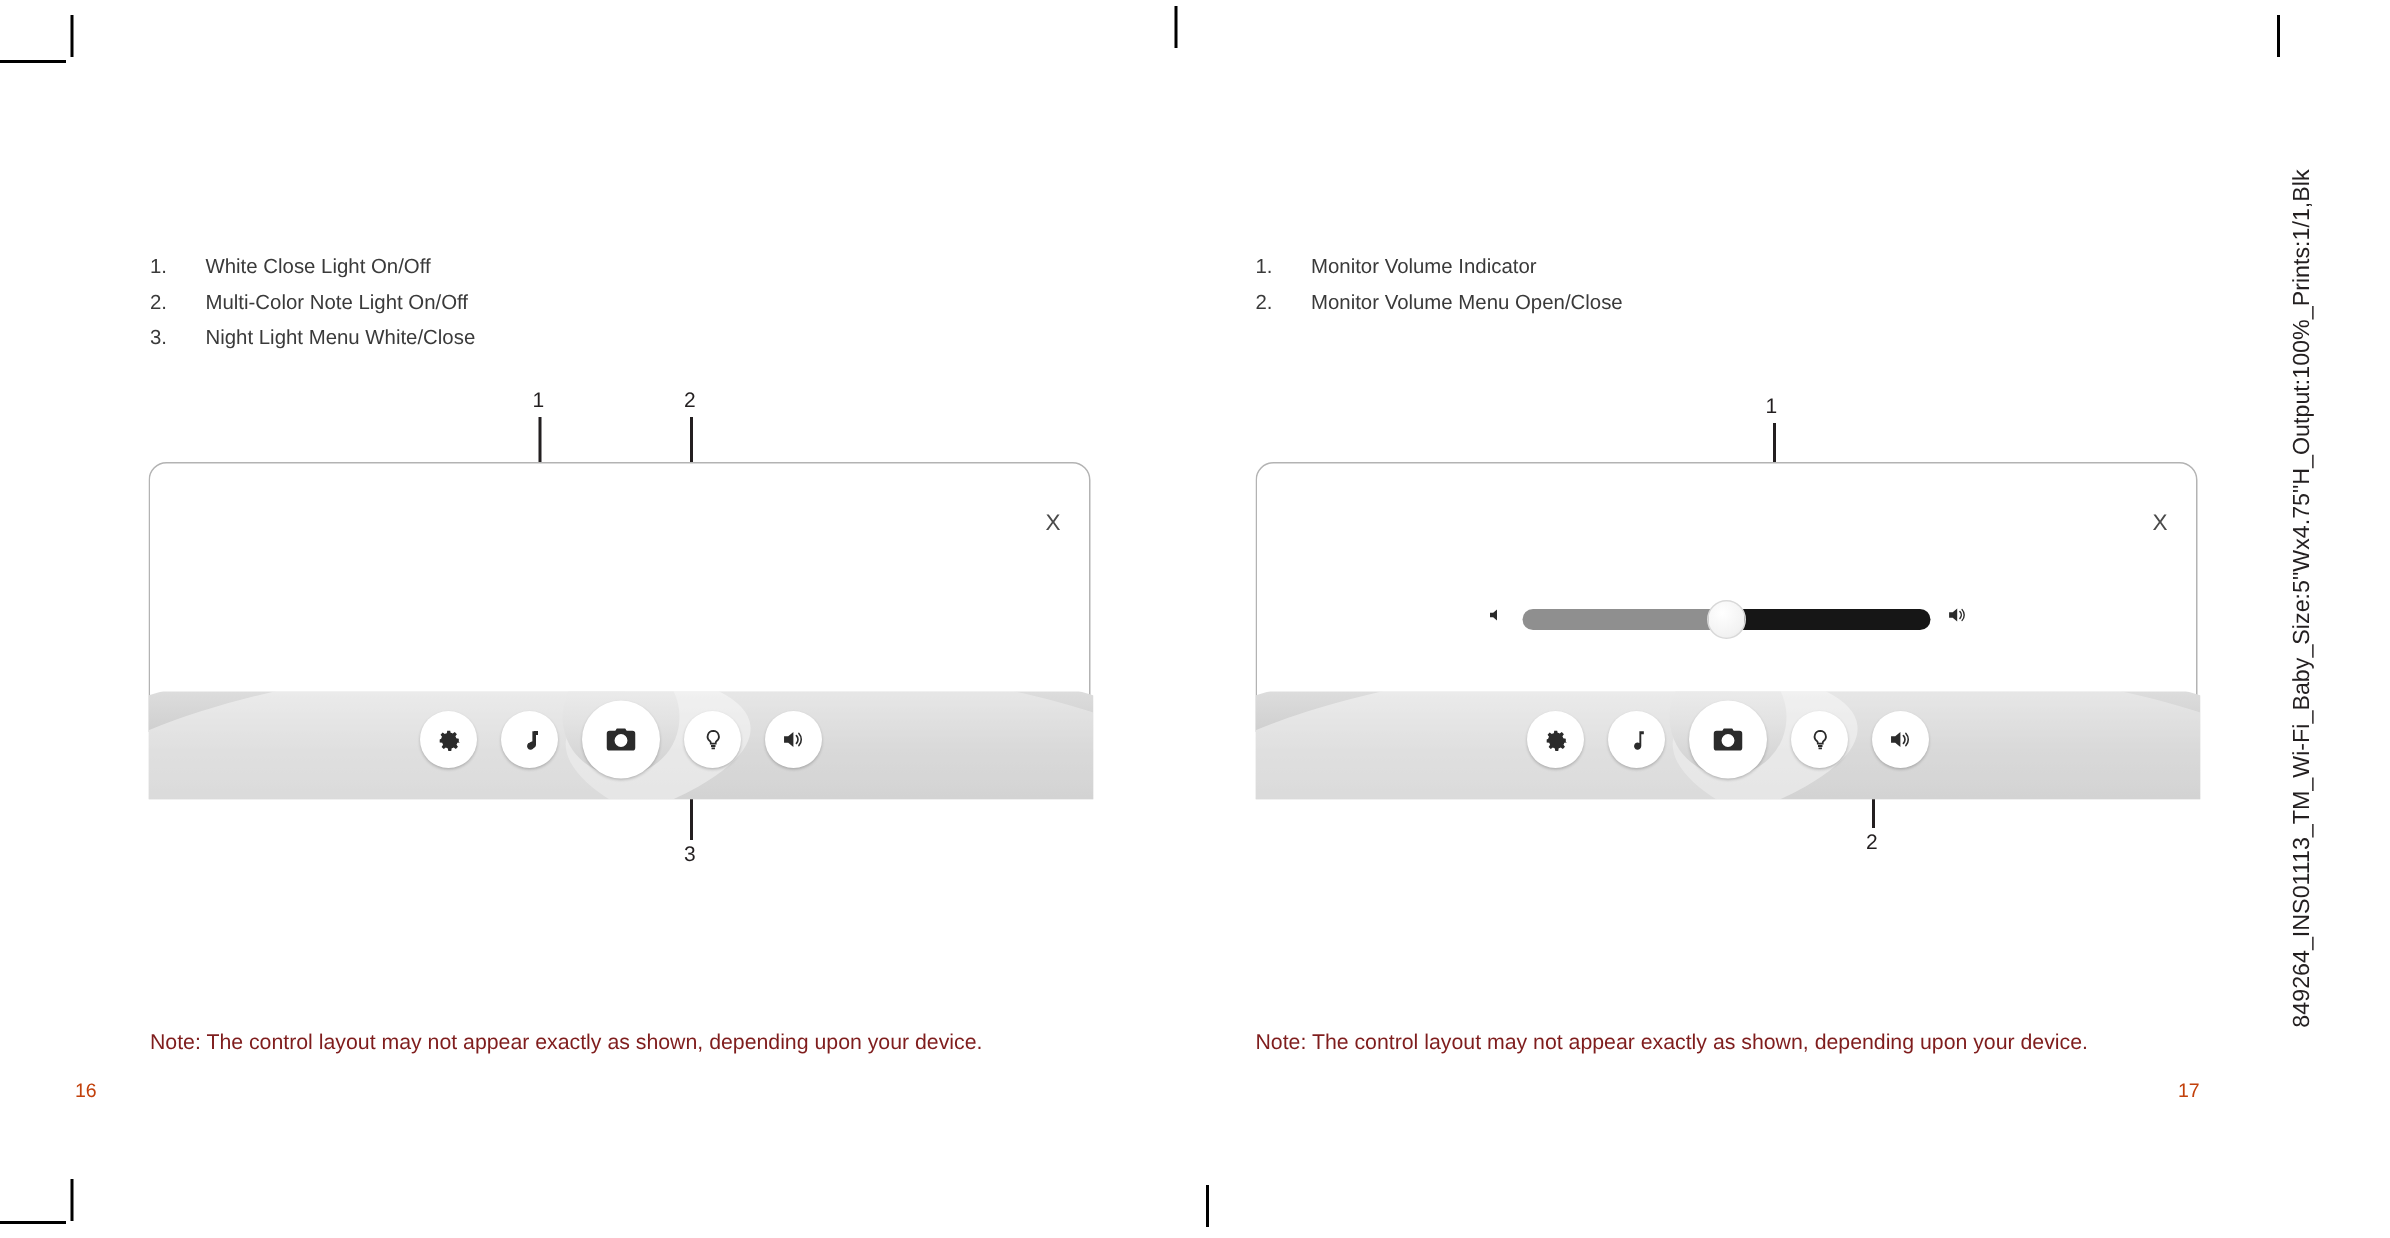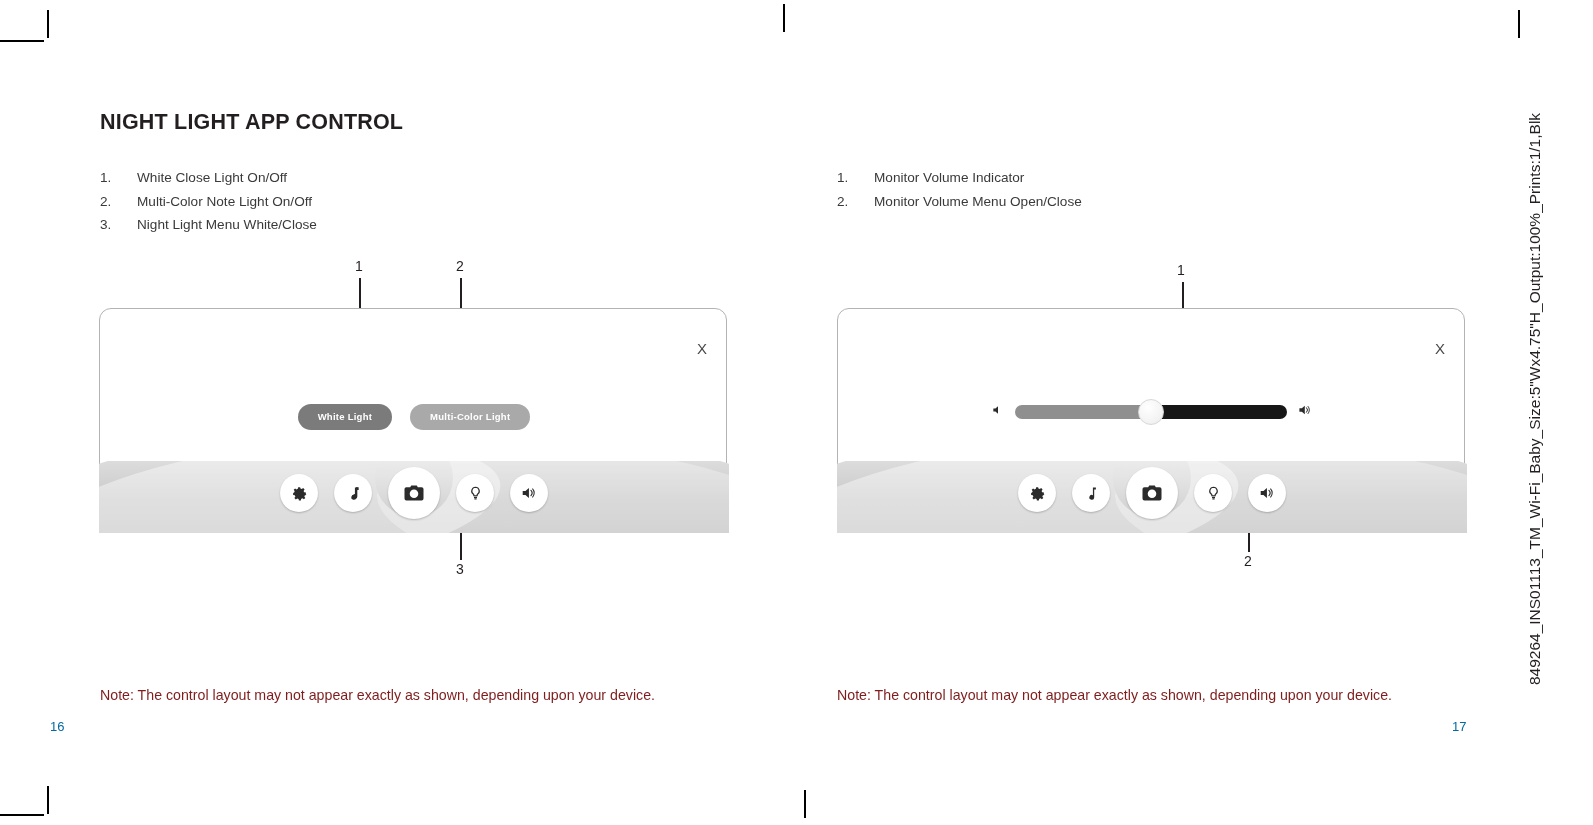--- a/index.html
+++ b/index.html
@@ -51,21 +51,21 @@
     font-size:14.2px;
     color:#7f1d1d;
     white-space:nowrap;
   }
   .page-left .note{left:100px;top:687px;}
   .page-right .note{left:41px;top:687px;}
 
   .folio{
     position:absolute;
     font-size:13px;
-    color:#0369a1;
+    color:#c2410c;
     top:719px;
   }
   .page-left .folio{left:50px;}
   .page-right .folio{left:656px;}
 
   
   .device{position:absolute;}
   .page-left .device{left:99px;top:308px;width:630px;height:225px;}
   .page-right .device{left:41px;top:308px;width:630px;height:225px;}
 
@@ -198,21 +198,20 @@
   <div class="crop v" style="left:47px;top:10px;"></div>
   <div class="crop h" style="left:0px;top:40px;"></div>
   <div class="crop v" style="left:783px;top:4px;"></div>
   <div class="crop v" style="left:1518px;top:10px;"></div>
   <div class="crop v" style="left:47px;top:786px;"></div>
   <div class="crop h" style="left:0px;top:814px;"></div>
   <div class="crop v" style="left:804px;top:790px;"></div>
 
   <div class="page page-left">
 
-    <div class="heading">NIGHT LIGHT APP CONTROL</div>
 
     <div class="list">
       <div class="list-row">
         <span class="list-num">1.</span>
         <span>White Close Light On/Off</span>
       </div>
       <div class="list-row">
         <span class="list-num">2.</span>
         <span>Multi-Color Note Light On/Off</span>
       </div>
@@ -230,24 +229,20 @@
 
     <div class="leader" style="left:460px;top:512px;height:48px;"></div>
     <div class="callout-num" style="left:456px;top:561px;">3</div>
 
     <div class="device">
       <div class="screen">
         <div class="screen-frame"></div>
 
         <div class="close-x">X</div>
 
-        <div class="pills">
-          <div class="pill dark">White Light</div>
-          <div class="pill light">Multi-Color Light</div>
-        </div>
 
         <div class="toolbar-band">
           <div class="band-bg"></div>
           <div class="band-sheen"></div>
           <div class="band-sheen2"></div>
           <div class="hump"></div>
         </div>
 
         <div class="icon-row">
           <div class="ibtn">

